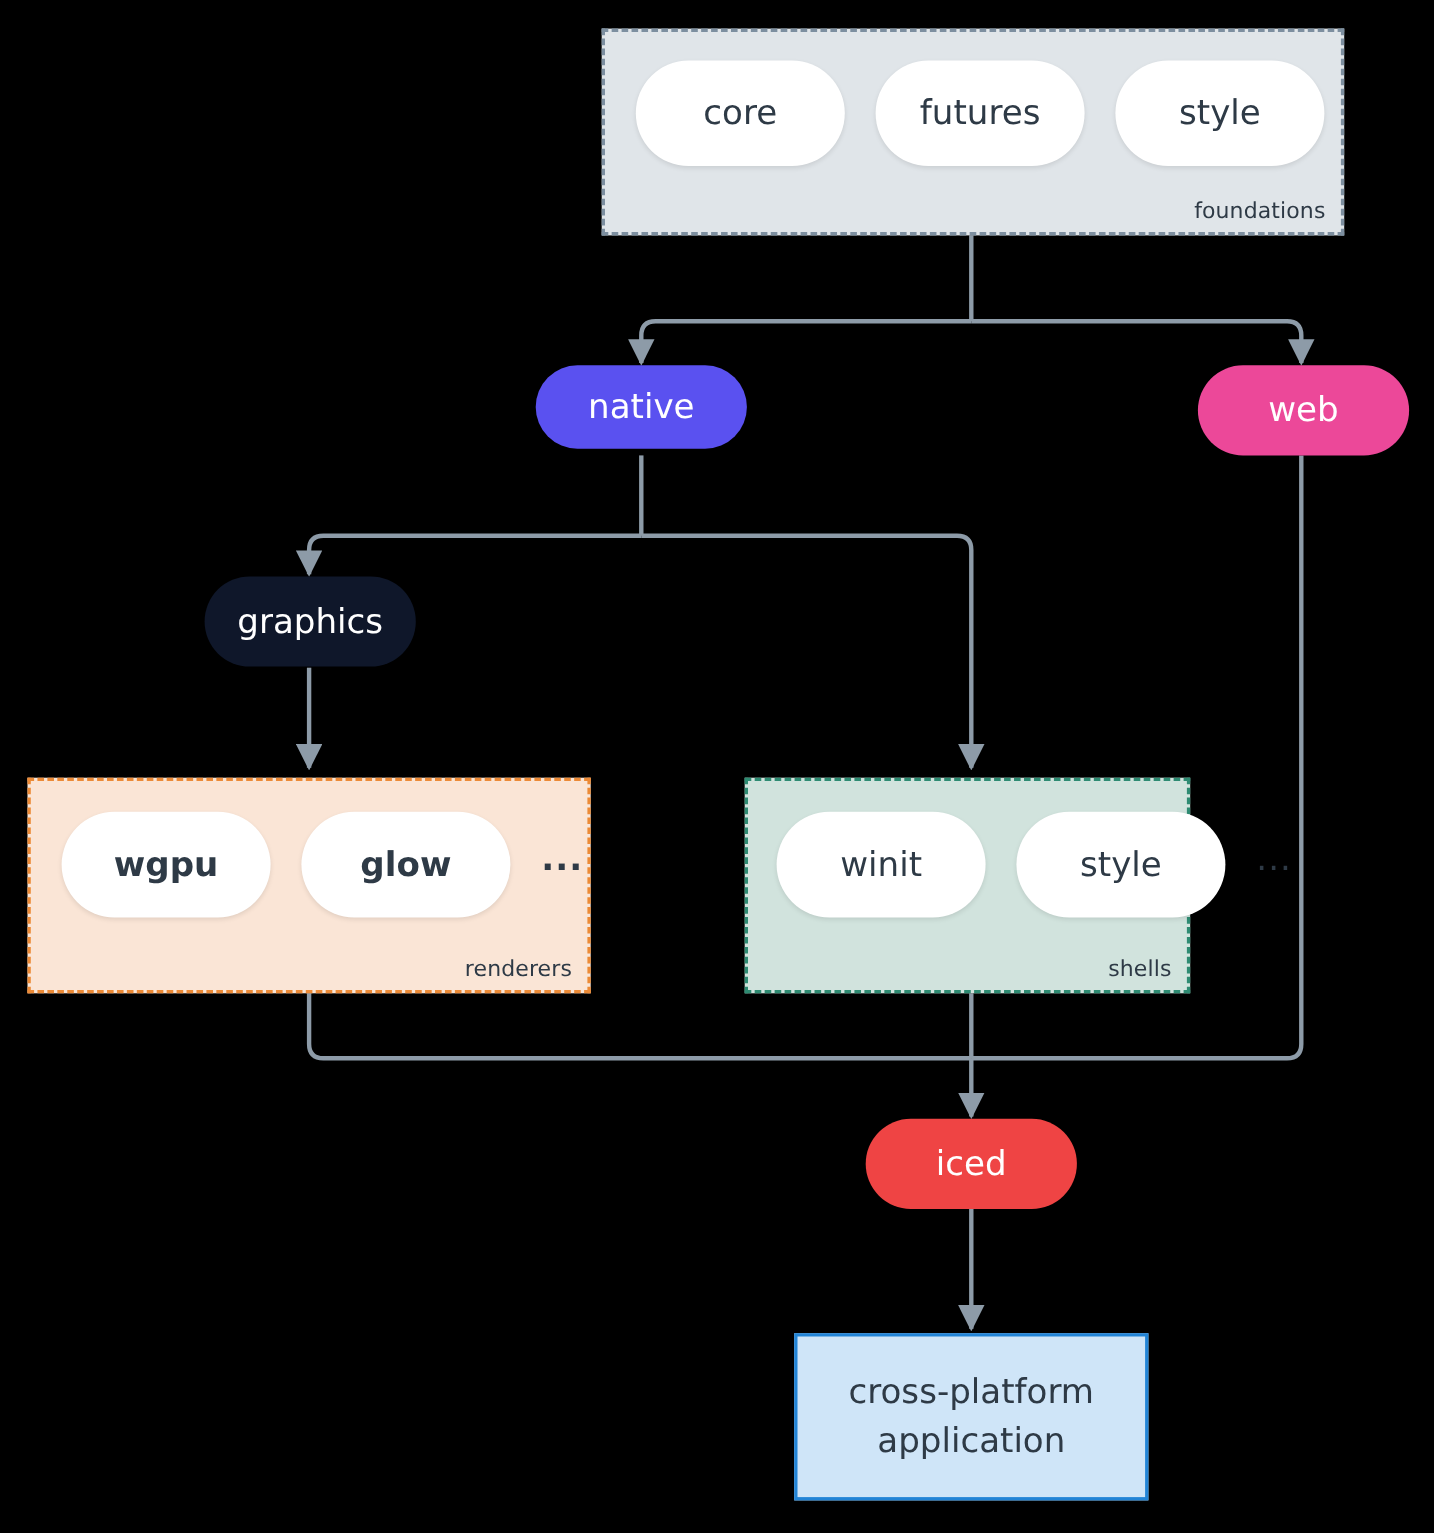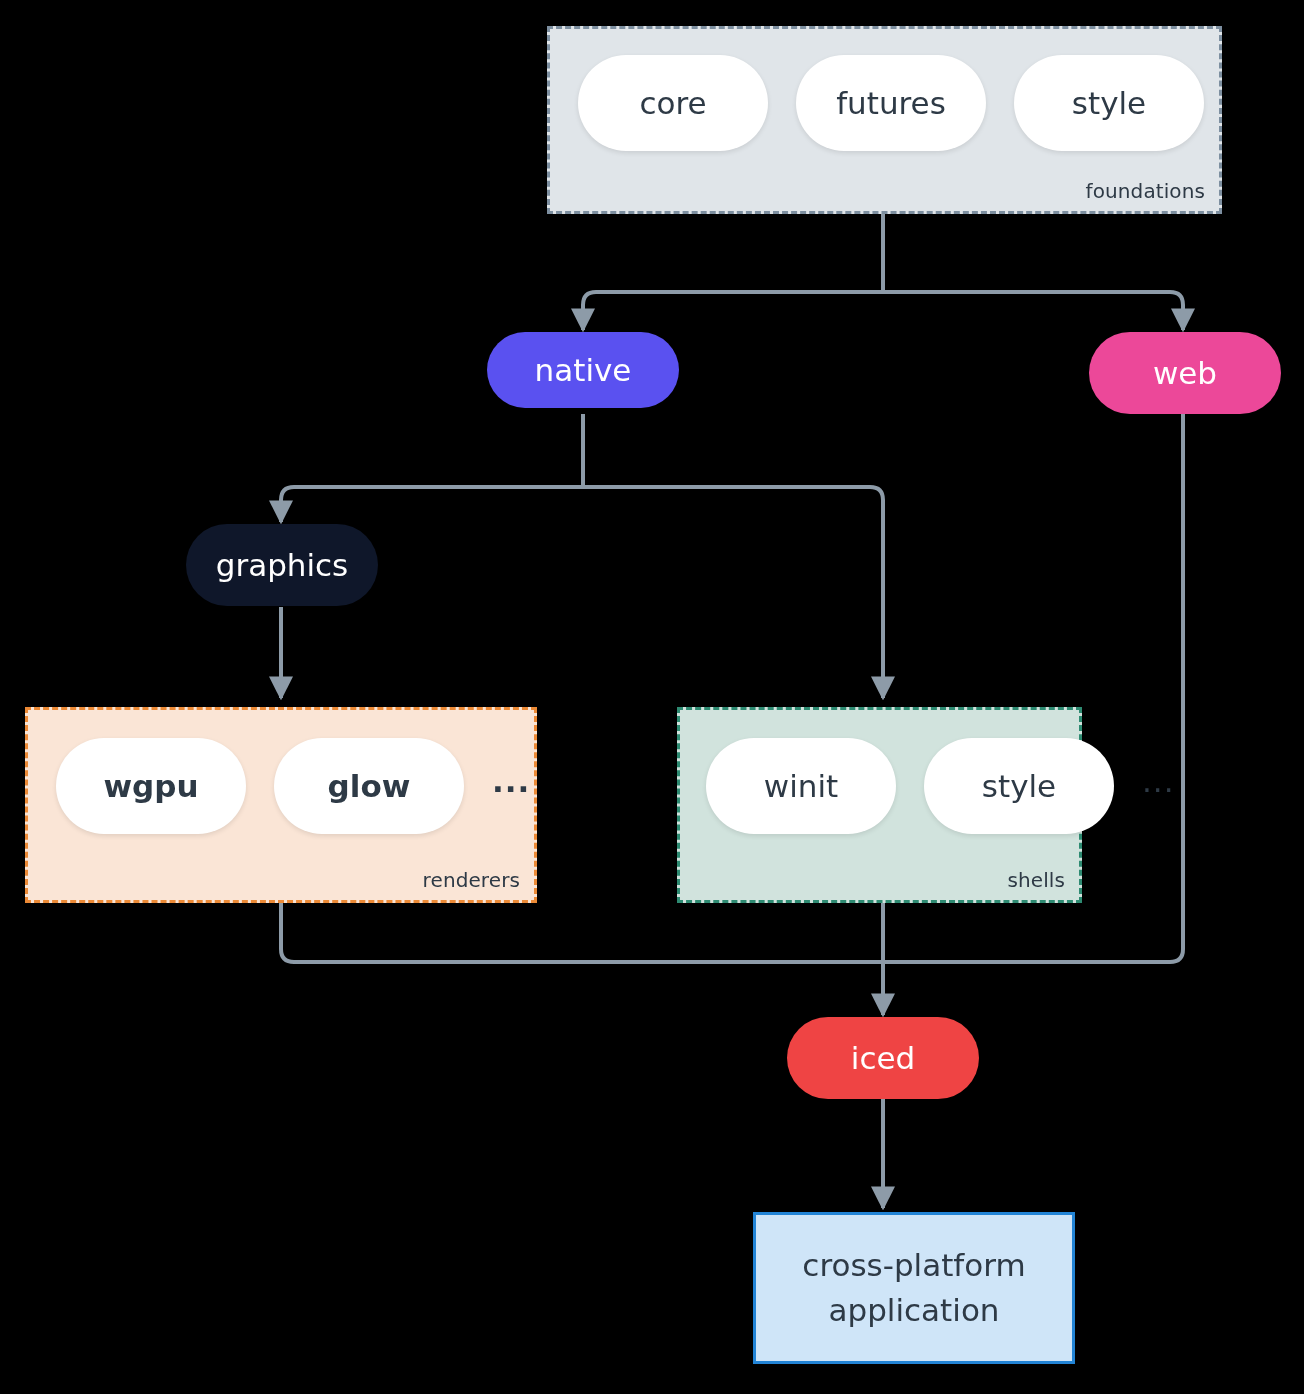--- a/index.html
+++ b/index.html
@@ -84,21 +84,20 @@
     display: flex;
     flex-direction: column;
     align-items: center;
     justify-content: center;
     border: 3px solid #2284d6;
     background: #cfe5f8;
     color: #2e3a46;
     font-size: 31px;
     line-height: 1.45;
     text-align: center;
-    margin-left: 31px;
   }
 </style>
 </head>
 <body>
 
 <div id="canvas">
 
   <svg class="edges" viewBox="0 0 1304 1394">
     <defs>
       <marker id="arrow" viewBox="0 0 10 10" refX="9" refY="5" markerWidth="6" markerHeight="6" orient="auto-start-reverse">

